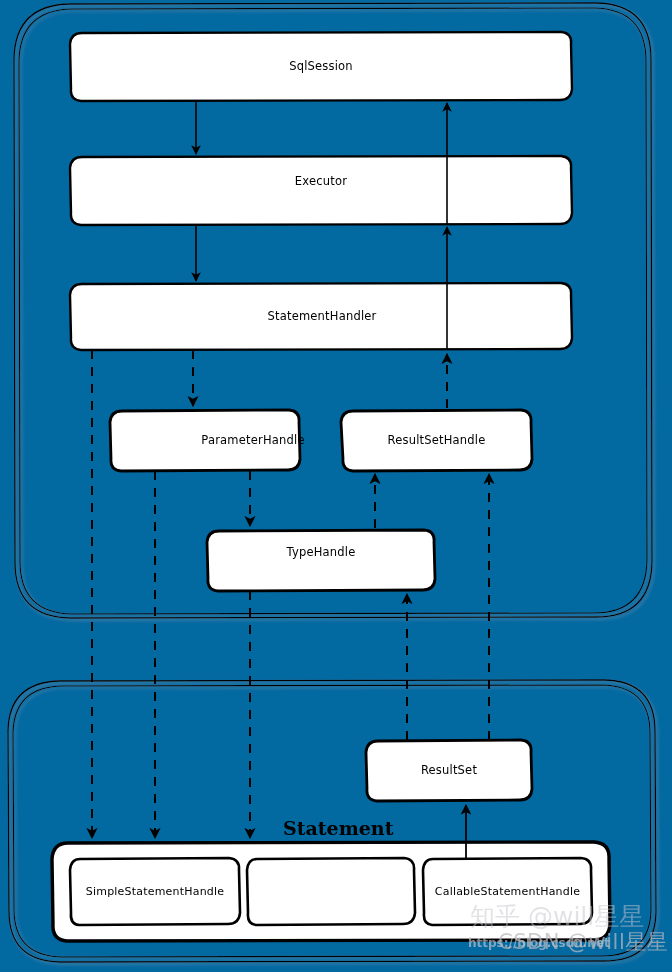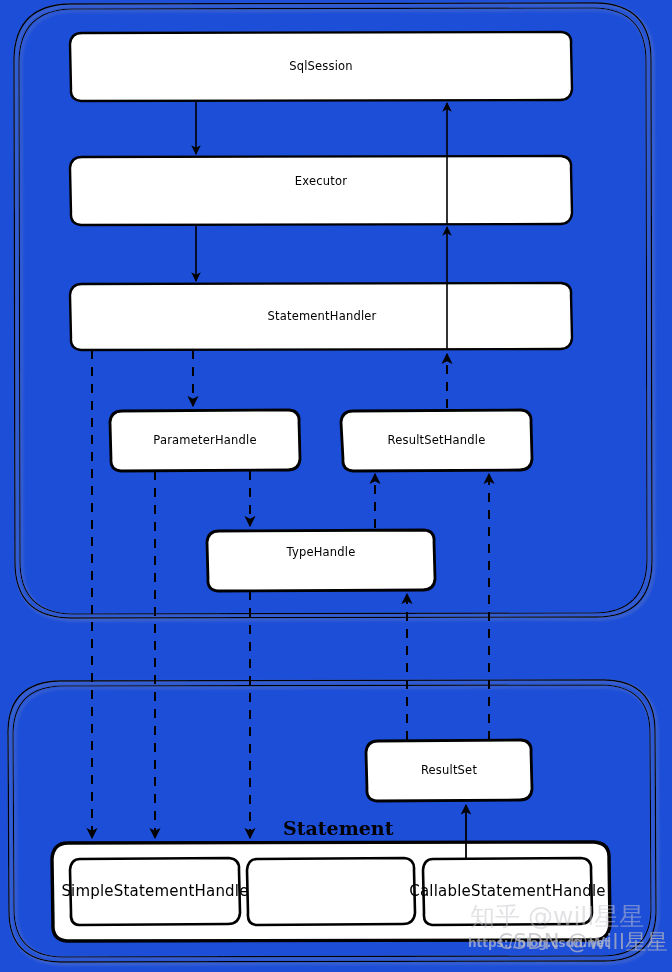--- a/index.html
+++ b/index.html
@@ -4,21 +4,21 @@
 <style>
   html, body {
     margin: 0;
     padding: 0;
     background: #ffffff;
   }
   #canvas {
     position: relative;
     width: 672px;
     height: 972px;
-    background: #1d4ed8;
+    background: #0369a1;
     font-family: "DejaVu Sans", sans-serif;
     overflow: hidden;
   }
   #svg-layer {
     position: absolute;
     left: 0;
     top: 0;
     width: 672px;
     height: 972px;
   }
@@ -27,21 +27,21 @@
     display: flex;
     align-items: center;
     justify-content: center;
     font-size: 11.5px;
     color: #000000;
     letter-spacing: 0.2px;
     white-space: nowrap;
     pointer-events: none;
   }
   .node-label.small {
-    font-size: 15px;
+    font-size: 11px;
     text-align: right;
   }
   .group-title {
     position: absolute;
     font-family: "DejaVu Serif", serif;
     font-weight: bold;
     font-size: 19px;
     color: #000000;
     white-space: nowrap;
   }
@@ -185,21 +185,21 @@
       <line x1="489" y1="740" x2="489" y2="474" stroke="#000" stroke-width="2" stroke-dasharray="9 8" marker-end="url(#arrow-dash)"></line>
     </g>
   </svg>
 
   <div class="node-label" style="left:70px; top:32px; width:502px; height:68px;">SqlSession</div>
 
   <div class="node-label" style="left:70px; top:156px; width:502px; height:49px;">Executor</div>
 
   <div class="node-label" style="left:70px; top:283px; width:504px; height:66px;">StatementHandler</div>
 
-  <div class="node-label" style="left:110px; top:410px; width:190px; height:60px;">ParameterHandle</div>
+  <div class="node-label" style="left:110px; top:410px; width:190px; height:60px;padding-left:48px;">ParameterHandle</div>
 
   <div class="node-label" style="left:341px; top:410px; width:191px; height:60px;">ResultSetHandle</div>
 
   <div class="node-label" style="left:207px; top:530px; width:228px; height:44px;">TypeHandle</div>
 
   <div class="node-label" style="left:366px; top:740px; width:166px; height:60px;border-radius:19px;">ResultSet</div>
 
   <div class="group-title" style="left:283px; top:817px;">Statement</div>
 
   <div class="node-label small" style="left:70px; top:858px; width:170px; height:66px;">SimpleStatementHandle</div>

